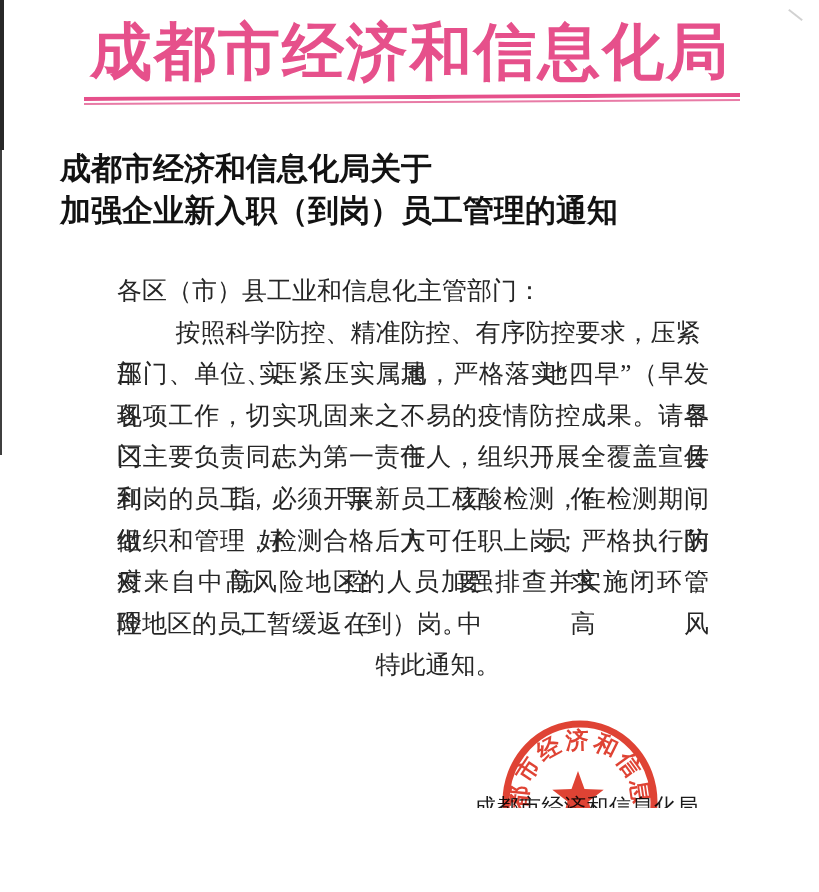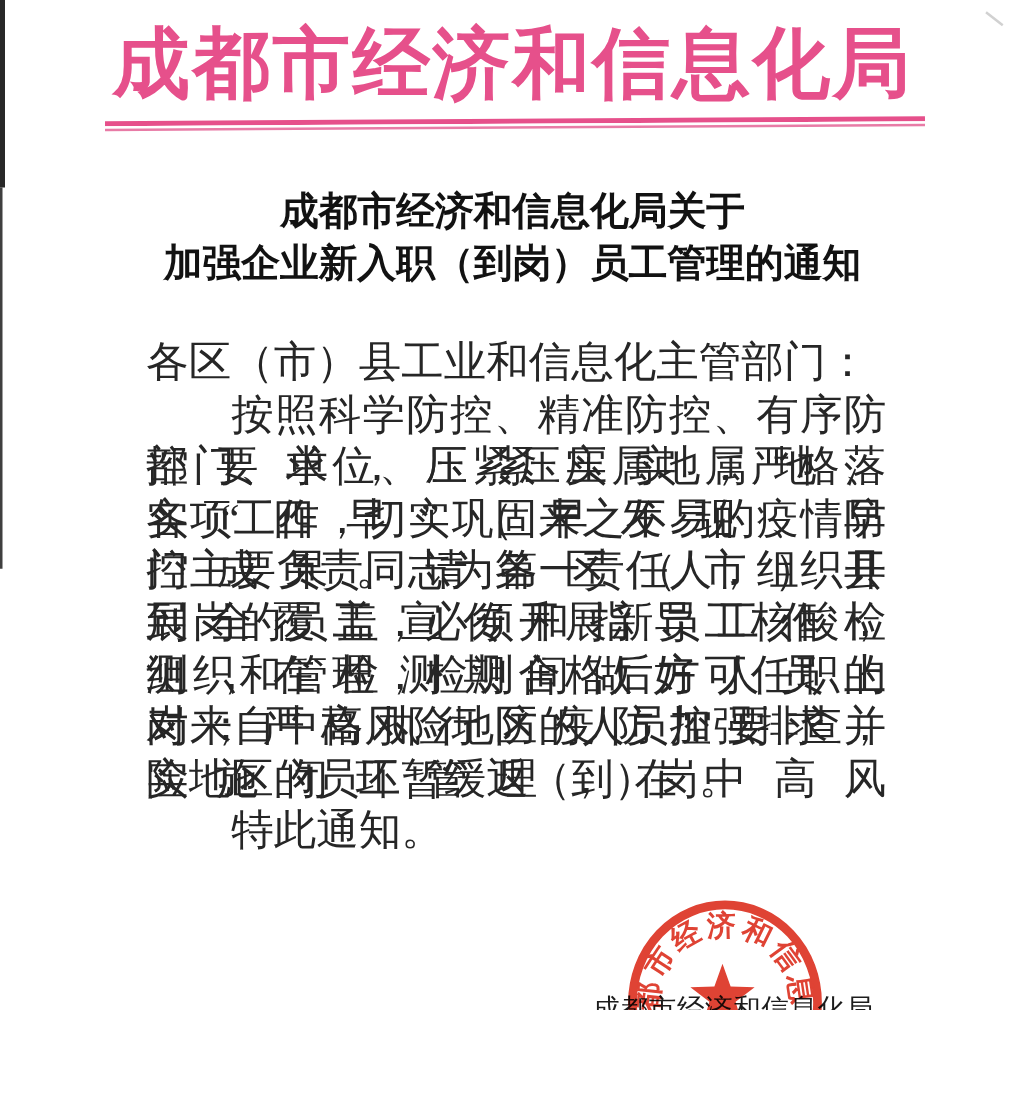--- a/index.html
+++ b/index.html
@@ -36,37 +36,37 @@
   .headrule {
     position: absolute; left: 84px; top: 95px; width: 656px;
     transform: rotate(-0.35deg);
   }
   .headrule .rule-thick { height: 4px; background: #e6508b; }
   .headrule .rule-gap   { height: 2px; background: #ffffff; }
   .headrule .rule-thin  { height: 2px; background: #e87ba6; }
   
   .doc-title {
     position: absolute; left: 60px; top: 148px; width: 700px;
-    text-align: center; color: #121212;
+    color: #121212;
     font-weight: 700; font-size: 31px; line-height: 42px;
     font-family: "Liberation Serif", serif;
   }
   
   .doc-body {
     position: absolute; left: 117px; top: 270px; width: 592px;
-    color: #262626; font-size: 34px;
+    color: #262626; font-size: 25px;
     font-family: "Liberation Serif", serif;
   }
   .doc-body .line { height: 41.6px; line-height: 41.6px; white-space: nowrap; }
   .doc-body .line.just {
     white-space: normal;
     text-align: justify;
     text-align-last: justify;
   }
-  .doc-body .line.indent { text-indent: 2em; }
+  .doc-body .line.indent { text-indent: 2em; text-align: center; }
   
   .sig-agency {
     position: absolute; left: 474px; top: 792px; width: 220px;
     font-size: 22px; line-height: 30px; color: #1c1c1c;
     letter-spacing: 0.5px; white-space: nowrap;
     font-family: "Liberation Serif", serif;
   }
   .sig-date {
     position: absolute; left: 493px; top: 834px; width: 180px;
     text-align: center;

